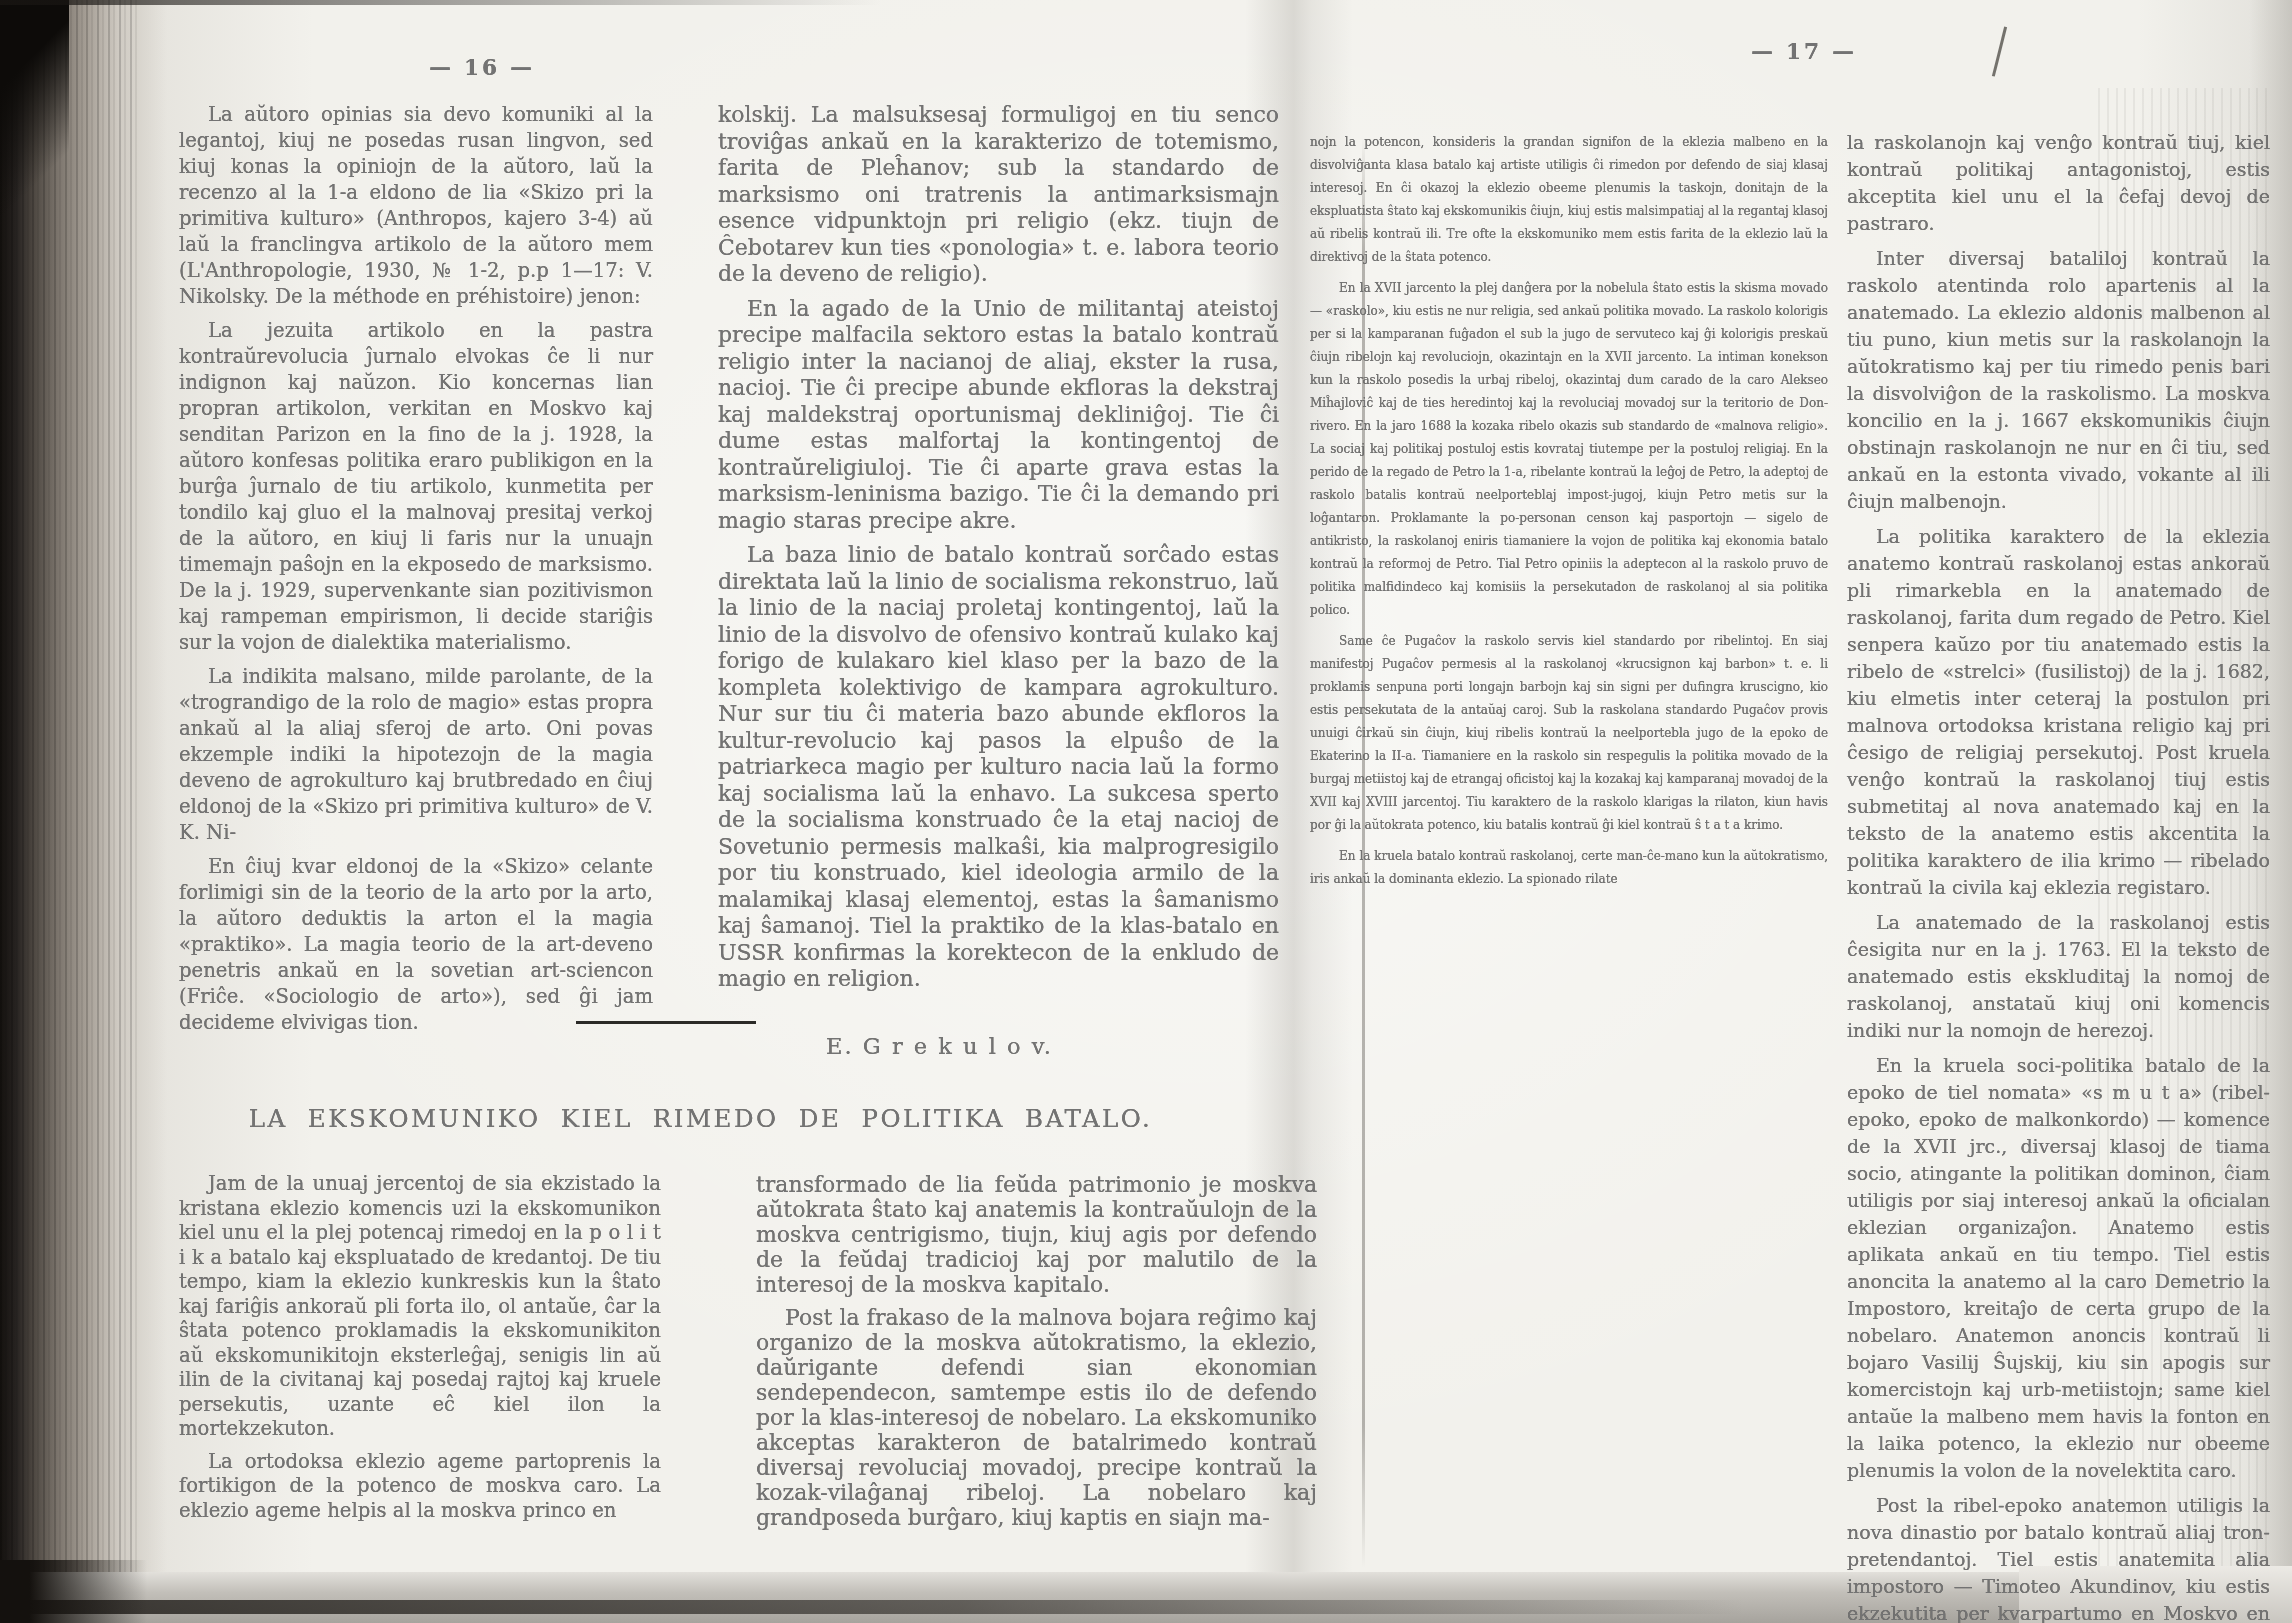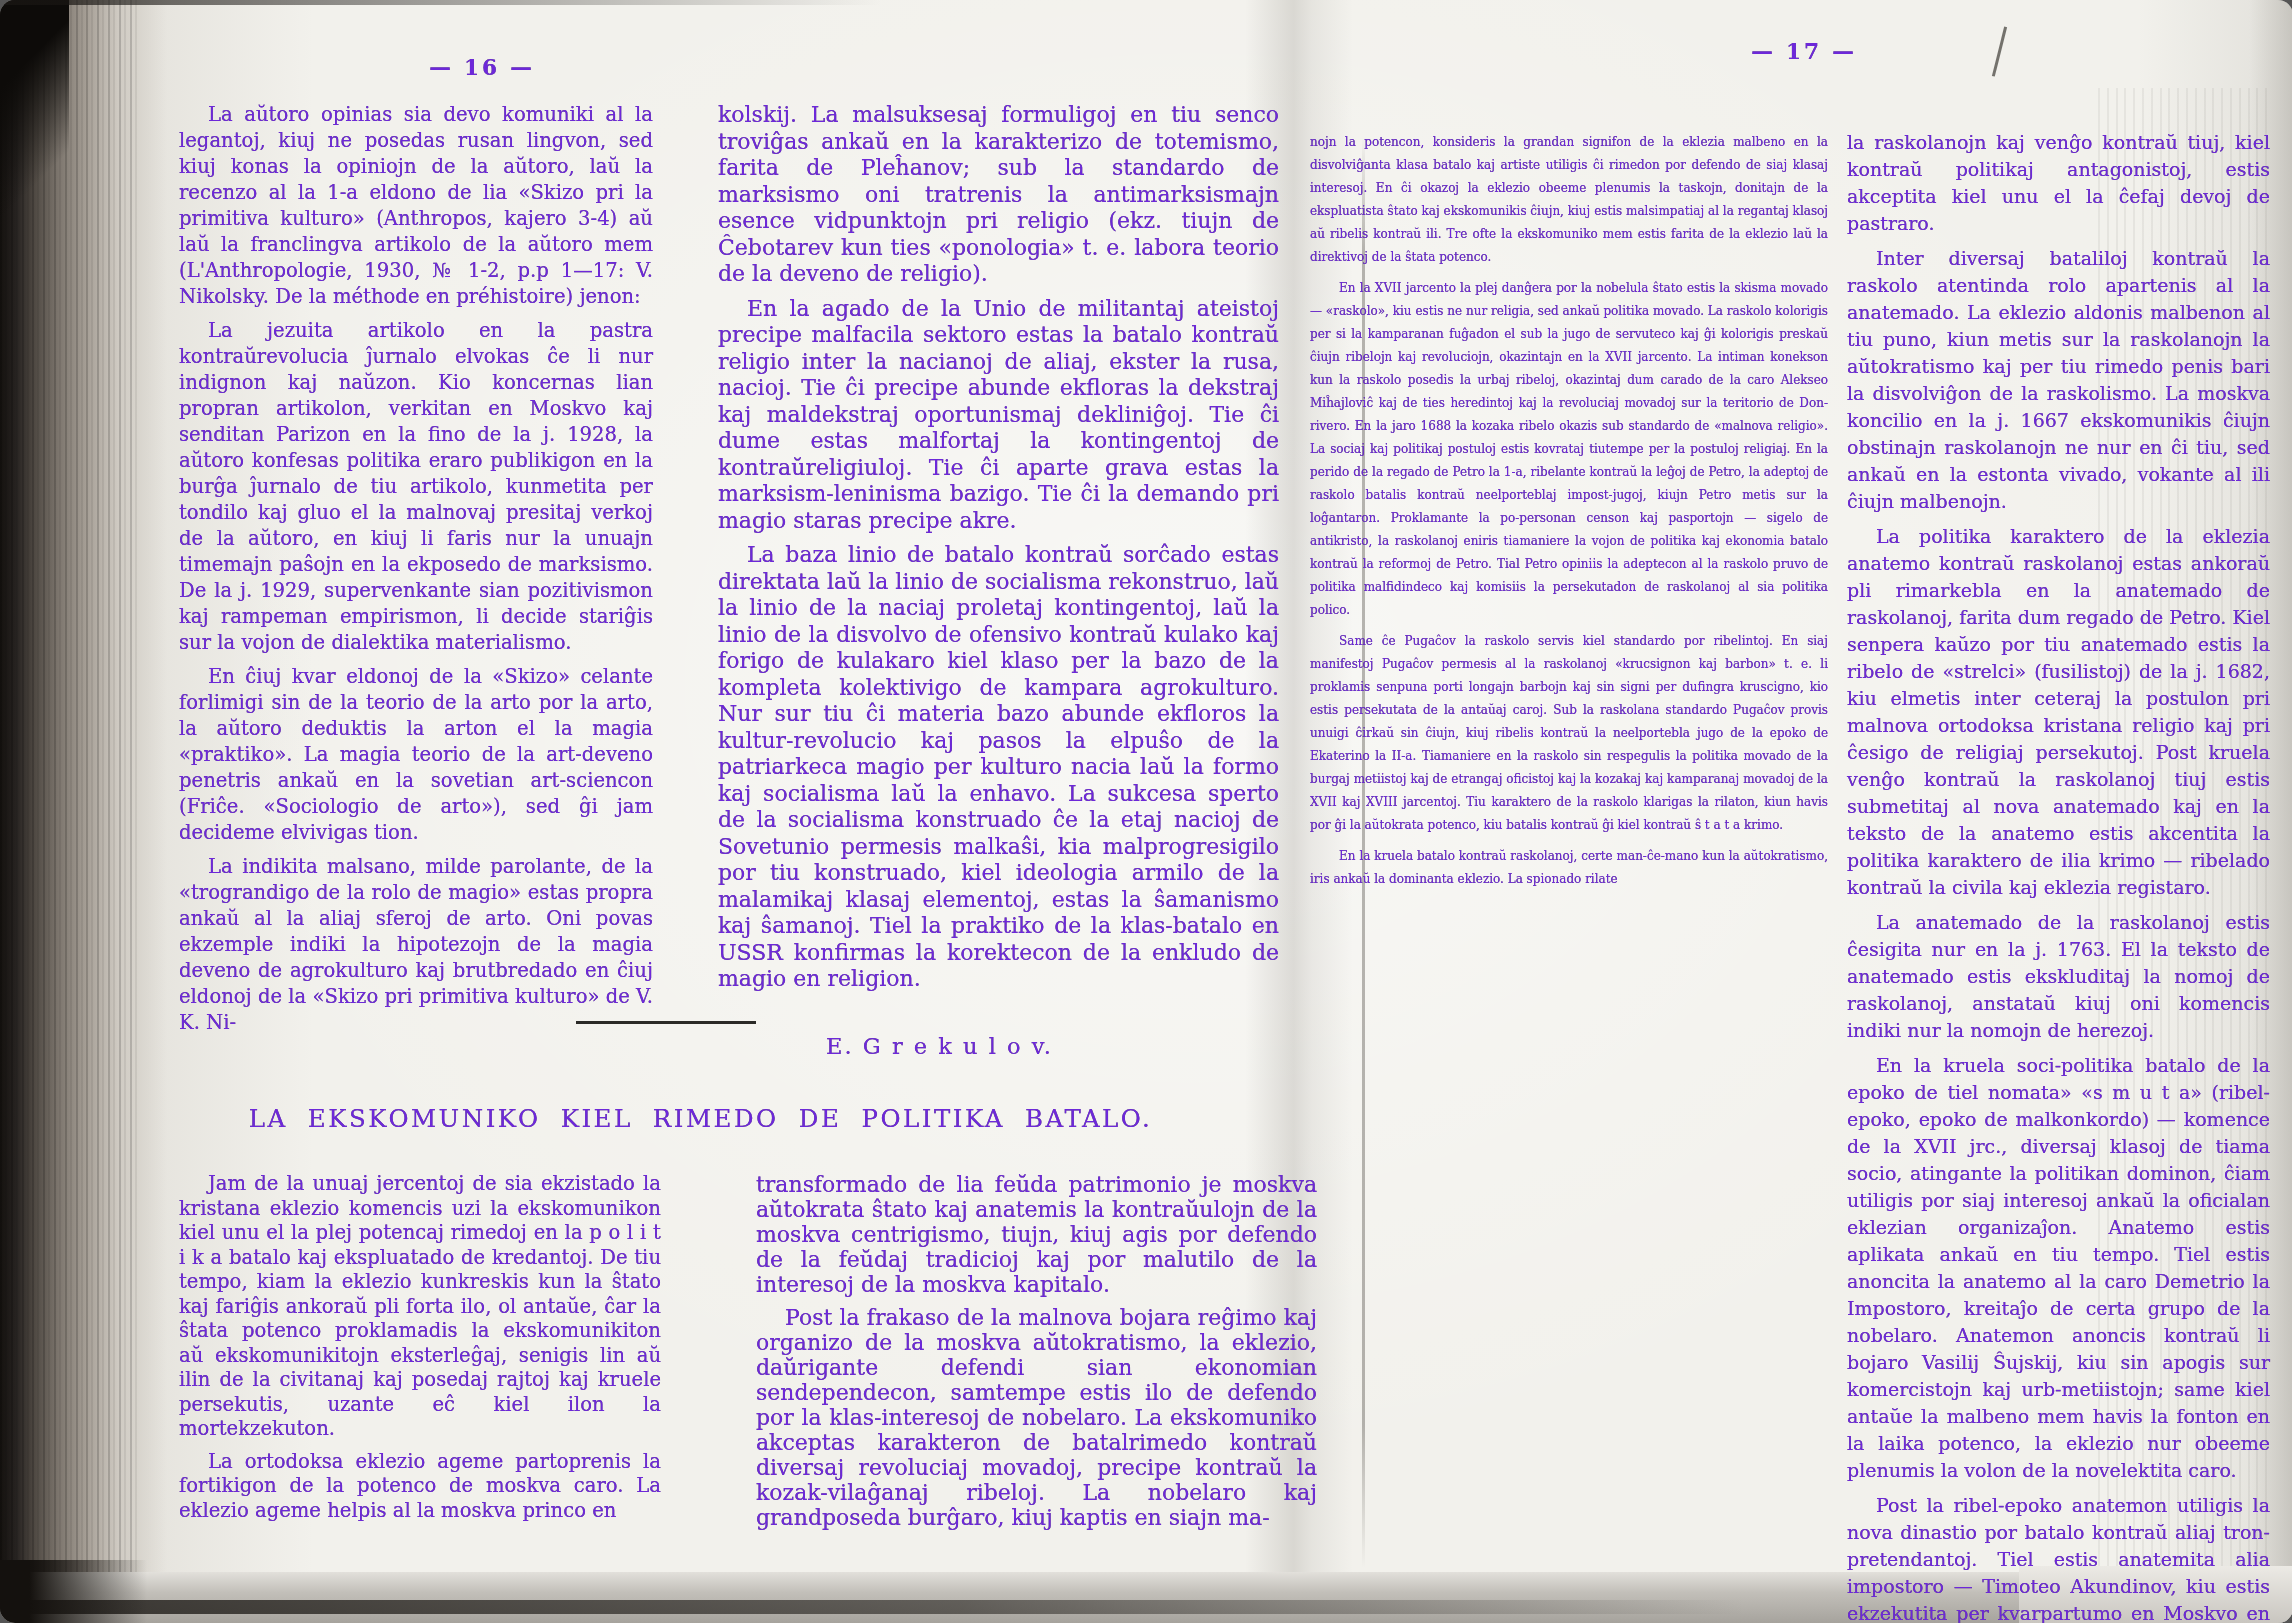--- a/index.html
+++ b/index.html
@@ -2,22 +2,21 @@
 <html><head>
 <meta charset="utf-8">
 <style>
   html,body{margin:0;padding:0;background:#555;}
   .scan{
     position:relative;
     width:2293px;height:1623px;
     background:#f2f1ec;
     overflow:hidden;
     font-family:"DejaVu Serif","Liberation Serif",serif;
-    color:#6d28d9;
-    border-radius:15px;
+    color:#737373;
   }
   
   .paper-shading{
     position:absolute;inset:0;
     background:
       linear-gradient(90deg, rgba(160,152,140,.16) 0 137px, rgba(0,0,0,0) 314px),
       radial-gradient(ellipse at 52% 42%, rgba(255,255,255,.5) 0%, rgba(255,255,255,0) 60%),
       linear-gradient(90deg, rgba(0,0,0,0) 2137px, rgba(150,146,138,.18) 2293px);
   }
   .book-spine{
@@ -124,22 +123,22 @@
   <div class="bottom-left-corner"></div>
   <div class="bottom-right-corner"></div>
   <div class="scan-mark-17"></div>
 
   <div>
     <div class="page-number pn-16">— 16 —</div>
 
     <div class="txt col-l1">
         <p>La aŭtoro opinias sia devo komuniki al la legantoj, kiuj ne posedas rusan lingvon, sed kiuj konas la opiniojn de la aŭtoro, laŭ la recenzo al la 1-a eldono de lia «Skizo pri la primitiva kulturo» (Anthropos, kajero 3-4) aŭ laŭ la franclingva artikolo de la aŭtoro mem (L'Anthropologie, 1930, № 1-2, p.p 1—17: V. Nikolsky. De la méthode en préhistoire) jenon:</p>
         <p>La jezuita artikolo en la pastra kontraŭrevolucia ĵurnalo elvokas ĉe li nur indignon kaj naŭzon. Kio koncernas lian propran artikolon, verkitan en Moskvo kaj senditan Parizon en la fino de la j. 1928, la aŭtoro konfesas politika eraro publikigon en la burĝa ĵurnalo de tiu artikolo, kunmetita per tondilo kaj gluo el la malnovaj presitaj verkoj de la aŭtoro, en kiuj li faris nur la unuajn timemajn paŝojn en la ekposedo de marksismo. De la j. 1929, supervenkante sian pozitivismon kaj rampeman empirismon, li decide stariĝis sur la vojon de dialektika materialismo.</p>
+        <p>La indikita malsano, milde parolante, de la «trograndigo de la rolo de magio» estas propra ankaŭ al la aliaj sferoj de arto. Oni povas ekzemple indiki la hipotezojn de la magia deveno de agrokulturo kaj brutbredado en ĉiuj eldonoj de la «Skizo pri primitiva kulturo» de V. K. Ni-</p>
         <p>En ĉiuj kvar eldonoj de la «Skizo» celante forlimigi sin de la teorio de la arto por la arto, la aŭtoro deduktis la arton el la magia «praktiko». La magia teorio de la art-deveno penetris ankaŭ en la sovetian art-sciencon (Friĉe. «Sociologio de arto»), sed ĝi jam decideme elvivigas tion.</p>
-        <p>La indikita malsano, milde parolante, de la «trograndigo de la rolo de magio» estas propra ankaŭ al la aliaj sferoj de arto. Oni povas ekzemple indiki la hipotezojn de la magia deveno de agrokulturo kaj brutbredado en ĉiuj eldonoj de la «Skizo pri primitiva kulturo» de V. K. Ni-</p>
       </div>
 
     <div class="txt col-l2 cont">
         <p>kolskij. La malsuksesaj formuligoj en tiu senco troviĝas ankaŭ en la karakterizo de totemismo, farita de Pleĥanov; sub la standardo de marksismo oni tratrenis la antimarksismajn esence vidpunktojn pri religio (ekz. tiujn de Ĉebotarev kun ties «ponologia» t. e. labora teorio de la deveno de religio).</p>
         <p>En la agado de la Unio de militantaj ateistoj precipe malfacila sektoro estas la batalo kontraŭ religio inter la nacianoj de aliaj, ekster la rusa, nacioj. Tie ĉi precipe abunde ekfloras la dekstraj kaj maldekstraj oportunismaj dekliniĝoj. Tie ĉi dume estas malfortaj la kontingentoj de kontraŭreligiuloj. Tie ĉi aparte grava estas la marksism-leninisma bazigo. Tie ĉi la demando pri magio staras precipe akre.</p>
         <p>La baza linio de batalo kontraŭ sorĉado estas direktata laŭ la linio de socialisma rekonstruo, laŭ la linio de la naciaj proletaj kontingentoj, laŭ la linio de la disvolvo de ofensivo kontraŭ kulako kaj forigo de kulakaro kiel klaso per la bazo de la kompleta kolektivigo de kampara agrokulturo. Nur sur tiu ĉi materia bazo abunde ekfloros la kultur-revolucio kaj pasos la elpuŝo de la patriarkeca magio per kulturo nacia laŭ la formo kaj socialisma laŭ la enhavo. La sukcesa sperto de la socialisma konstruado ĉe la etaj nacioj de Sovetunio permesis malkaŝi, kia malprogresigilo por tiu konstruado, kiel ideologia armilo de la malamikaj klasaj elementoj, estas la ŝamanismo kaj ŝamanoj. Tiel la praktiko de la klas-batalo en USSR konfirmas la korektecon de la enkludo de magio en religion.</p>
       </div>
 
     <div class="section-divider"></div>
 

